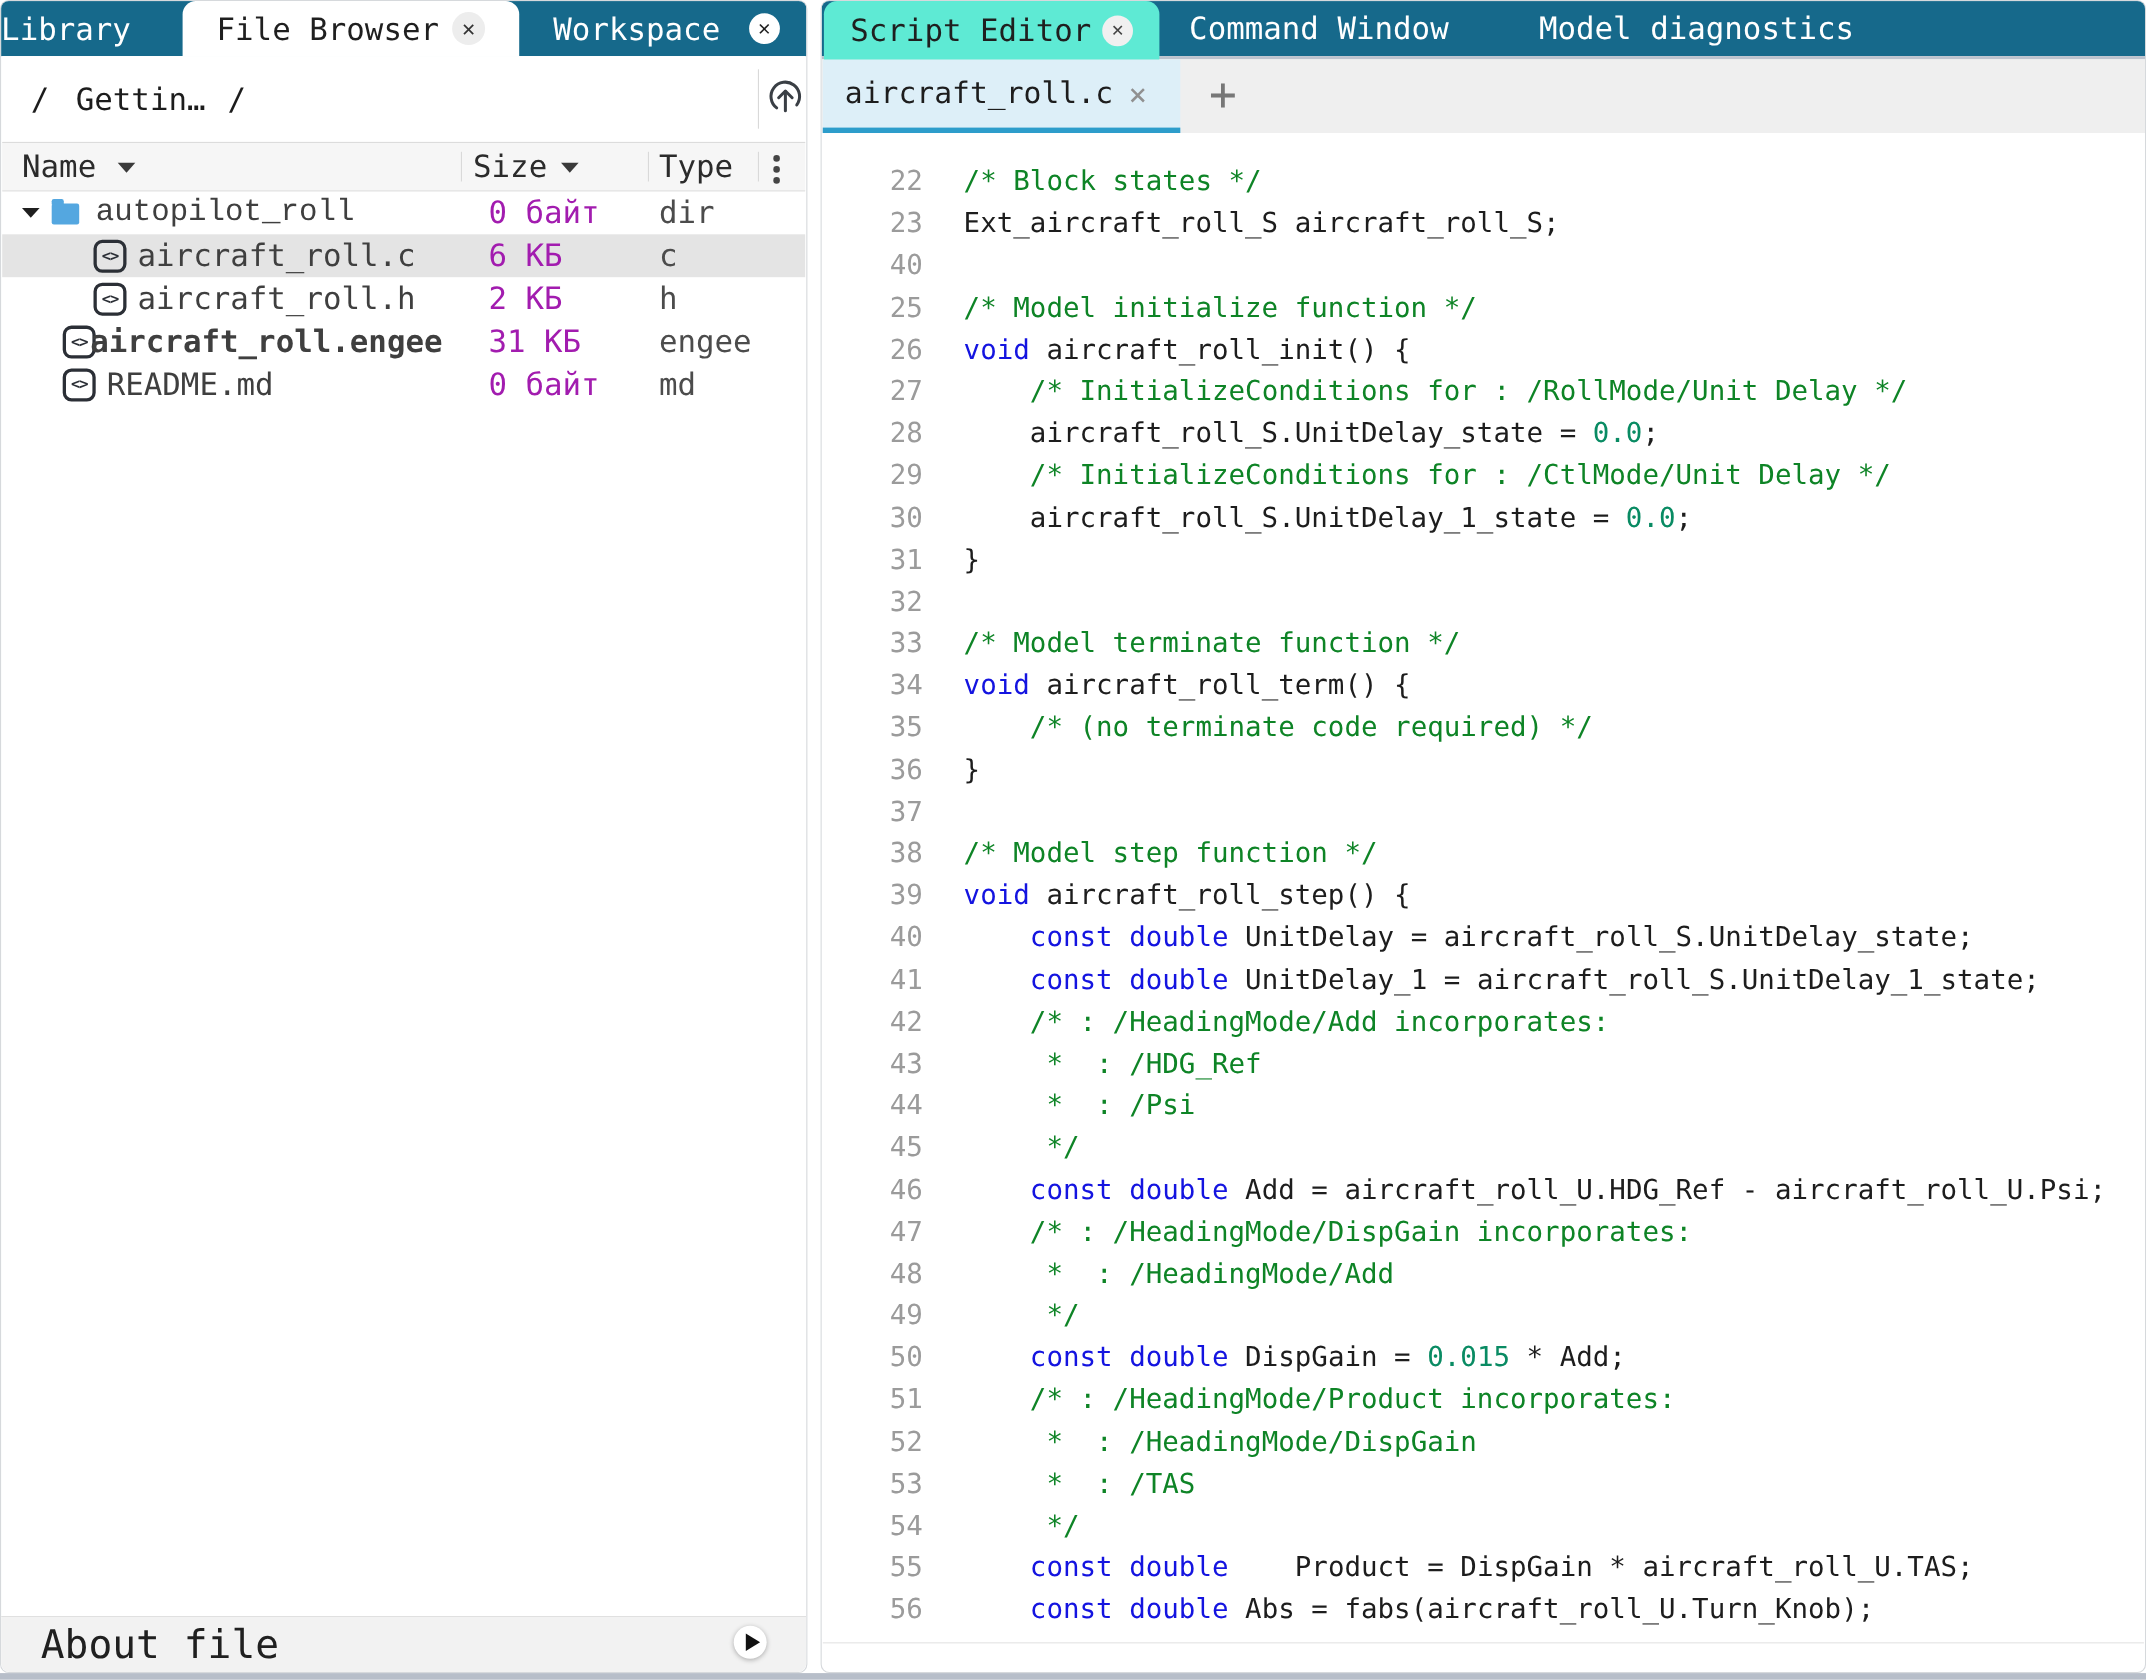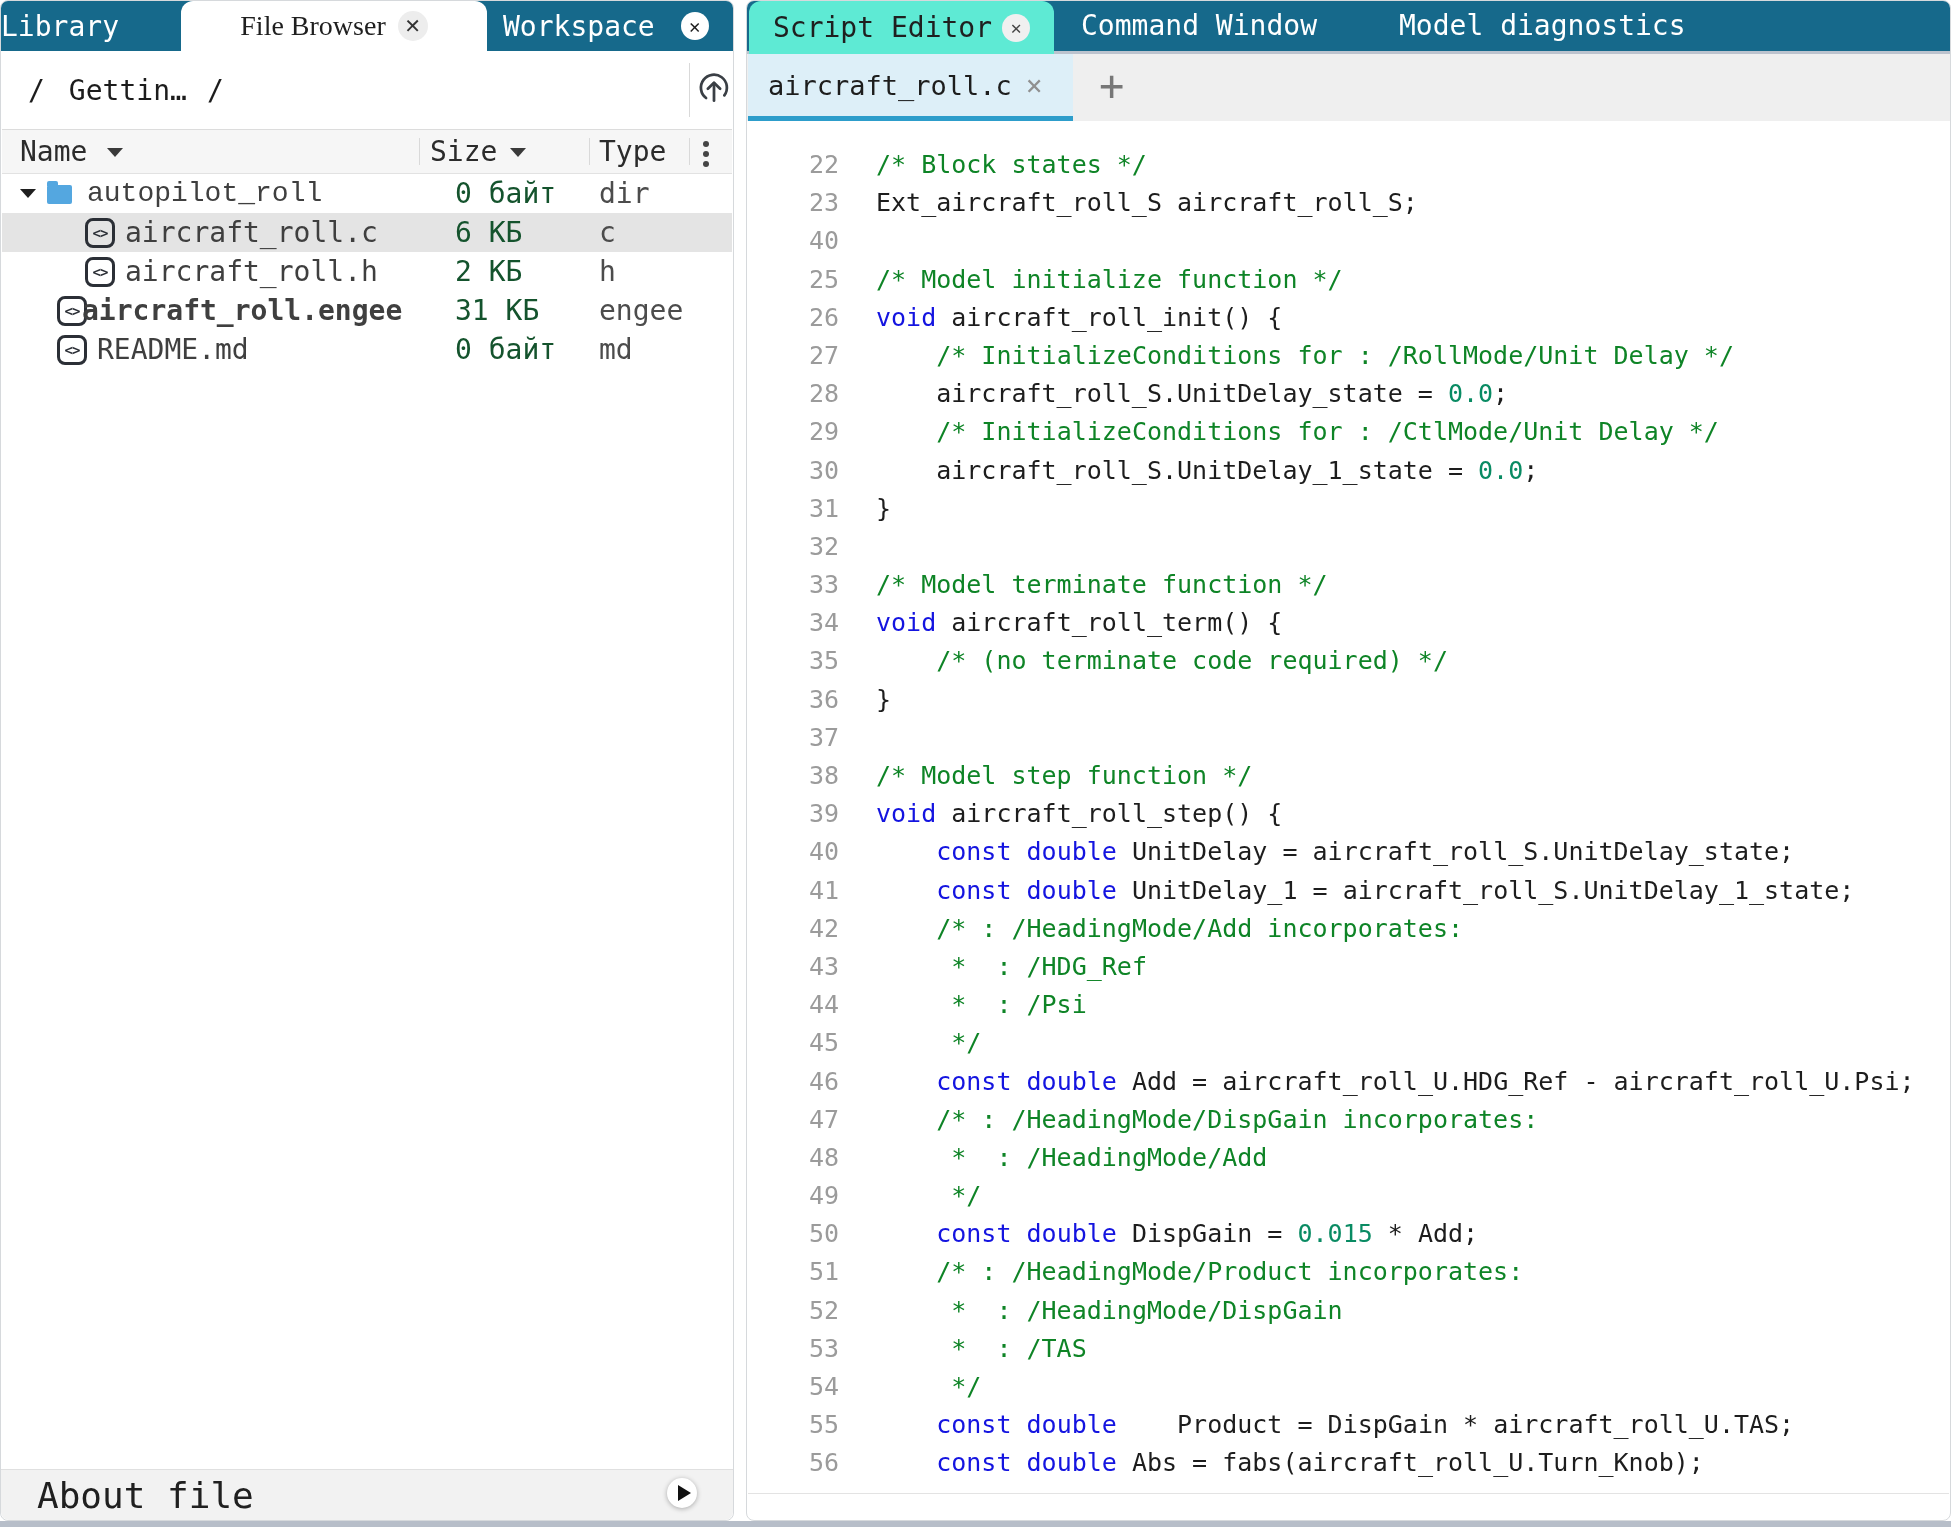--- a/index.html
+++ b/index.html
@@ -12,21 +12,21 @@
   body{font-family:"DejaVu Sans Mono",monospace;color:#1d1d1d;}
 
   .panel{position:absolute;top:0;background:#fff;border:1px solid #d6d9dc;border-radius:8px;overflow:hidden;}
   #left-panel{left:0;width:734px;height:1521px;}
   #right-panel{left:746px;width:1205px;height:1521px;}
 
   
   .tabstrip{position:absolute;top:0;left:0;right:0;height:50px;background:var(--teal);}
   .ltab{position:absolute;top:0;height:50px;display:flex;align-items:center;color:#fff;font-size:28px;cursor:default;}
   #tab-library{left:0;width:165px;}
-  #tab-file-browser{left:180px;width:306px;background:#fff;color:#1f1f1f;border-radius:12px 12px 0 0;justify-content:center;gap:12px;font-family:Liberation Serif, serif;}
+  #tab-file-browser{left:165px;width:306px;background:#fff;color:#1f1f1f;border-radius:12px 12px 0 0;justify-content:center;gap:12px;}
   #tab-workspace{left:490px;padding-left:12px;}
   .close-circle{width:30px;height:30px;border-radius:50%;background:#ededed;color:#333;font-size:20px;display:flex;align-items:center;justify-content:center;flex:none;}
   .close-circle.white{width:28px;height:28px;background:#fff;color:#1d1d1d;font-size:19px;margin-left:26px;}
 
   #tab-script-editor{left:2px;width:305px;height:53px;background:#5eead4;color:#1f1f1f;border-radius:12px 12px 0 0;justify-content:center;gap:10px;z-index:2;}
   .rtab-label{position:absolute;top:0;height:60px;line-height:50px;color:#fff;font-size:28px;}
   #tab-command-window{left:334px;}
   #tab-model-diagnostics{left:652px;}
 
   
@@ -47,21 +47,21 @@
   #kebab{position:absolute;left:701px;top:21px;width:6px;height:6px;border-radius:50%;background:#454545;box-shadow:0 -10px 0 #454545,0 10px 0 #454545;}
 
   #file-rows{position:absolute;top:173px;left:1px;right:1px;}
   .frow{position:relative;height:39px;font-size:28px;color:#3f3f3f;}
   .frow.selected{background:var(--selrow);}
   .caret{position:absolute;left:18px;top:15px;width:0;height:0;border-left:8px solid transparent;border-right:8px solid transparent;border-top:9px solid #1f1f1f;}
   .folder-ic{position:absolute;top:11px;width:25px;height:19px;background:var(--folder);border-radius:2px;}
   .folder-ic::before{content:"";position:absolute;top:-4px;left:0;width:11px;height:5px;background:var(--folder);border-radius:2px 2px 0 0;}
   .code-ic{position:absolute;top:5px;width:30px;height:30px;border:3.5px solid #2b2f36;border-radius:8px;color:#2b2f36;font-size:14px;font-weight:bold;letter-spacing:-1px;display:flex;align-items:center;justify-content:center;}
   .fname,.fsize,.ftype{position:absolute;line-height:39px;white-space:pre;}
-  .fsize{left:453px;color:#14532d;} .ftype{left:597px;color:#4c4c4c;}
+  .fsize{left:442px;color:#a21caf;} .ftype{left:597px;color:#4c4c4c;}
 
   
   #about-bar{position:absolute;left:0;right:0;bottom:0;height:51px;background:#f2f2f2;border-top:1px solid #e0e0e0;display:flex;align-items:center;padding-left:36px;font-size:36px;color:#202020;border-radius:0 0 8px 8px;}
   #collapse-btn{position:absolute;left:666px;top:1477px;width:30px;height:30px;border-radius:50%;background:#fff;box-shadow:0 1px 5px rgba(0,0,0,.3);z-index:3;}
   #collapse-btn .play-tri{display:block;margin:7px 0 0 11px;width:0;height:0;border-left:13px solid #111;border-top:8px solid transparent;border-bottom:8px solid transparent;}
 
   
   #seam{position:absolute;top:50px;left:0;right:0;height:3px;background:#bcc3ce;}
   #subtab-bar{position:absolute;top:53px;left:0;right:0;height:67px;background:#efefef;}
   #subtab-active{position:absolute;left:1px;top:0;width:325px;height:67px;background:var(--subtab-bg);border-bottom:5px solid var(--accent);display:flex;align-items:center;padding-left:20px;gap:14px;font-size:27px;color:#1d1d1d;}

